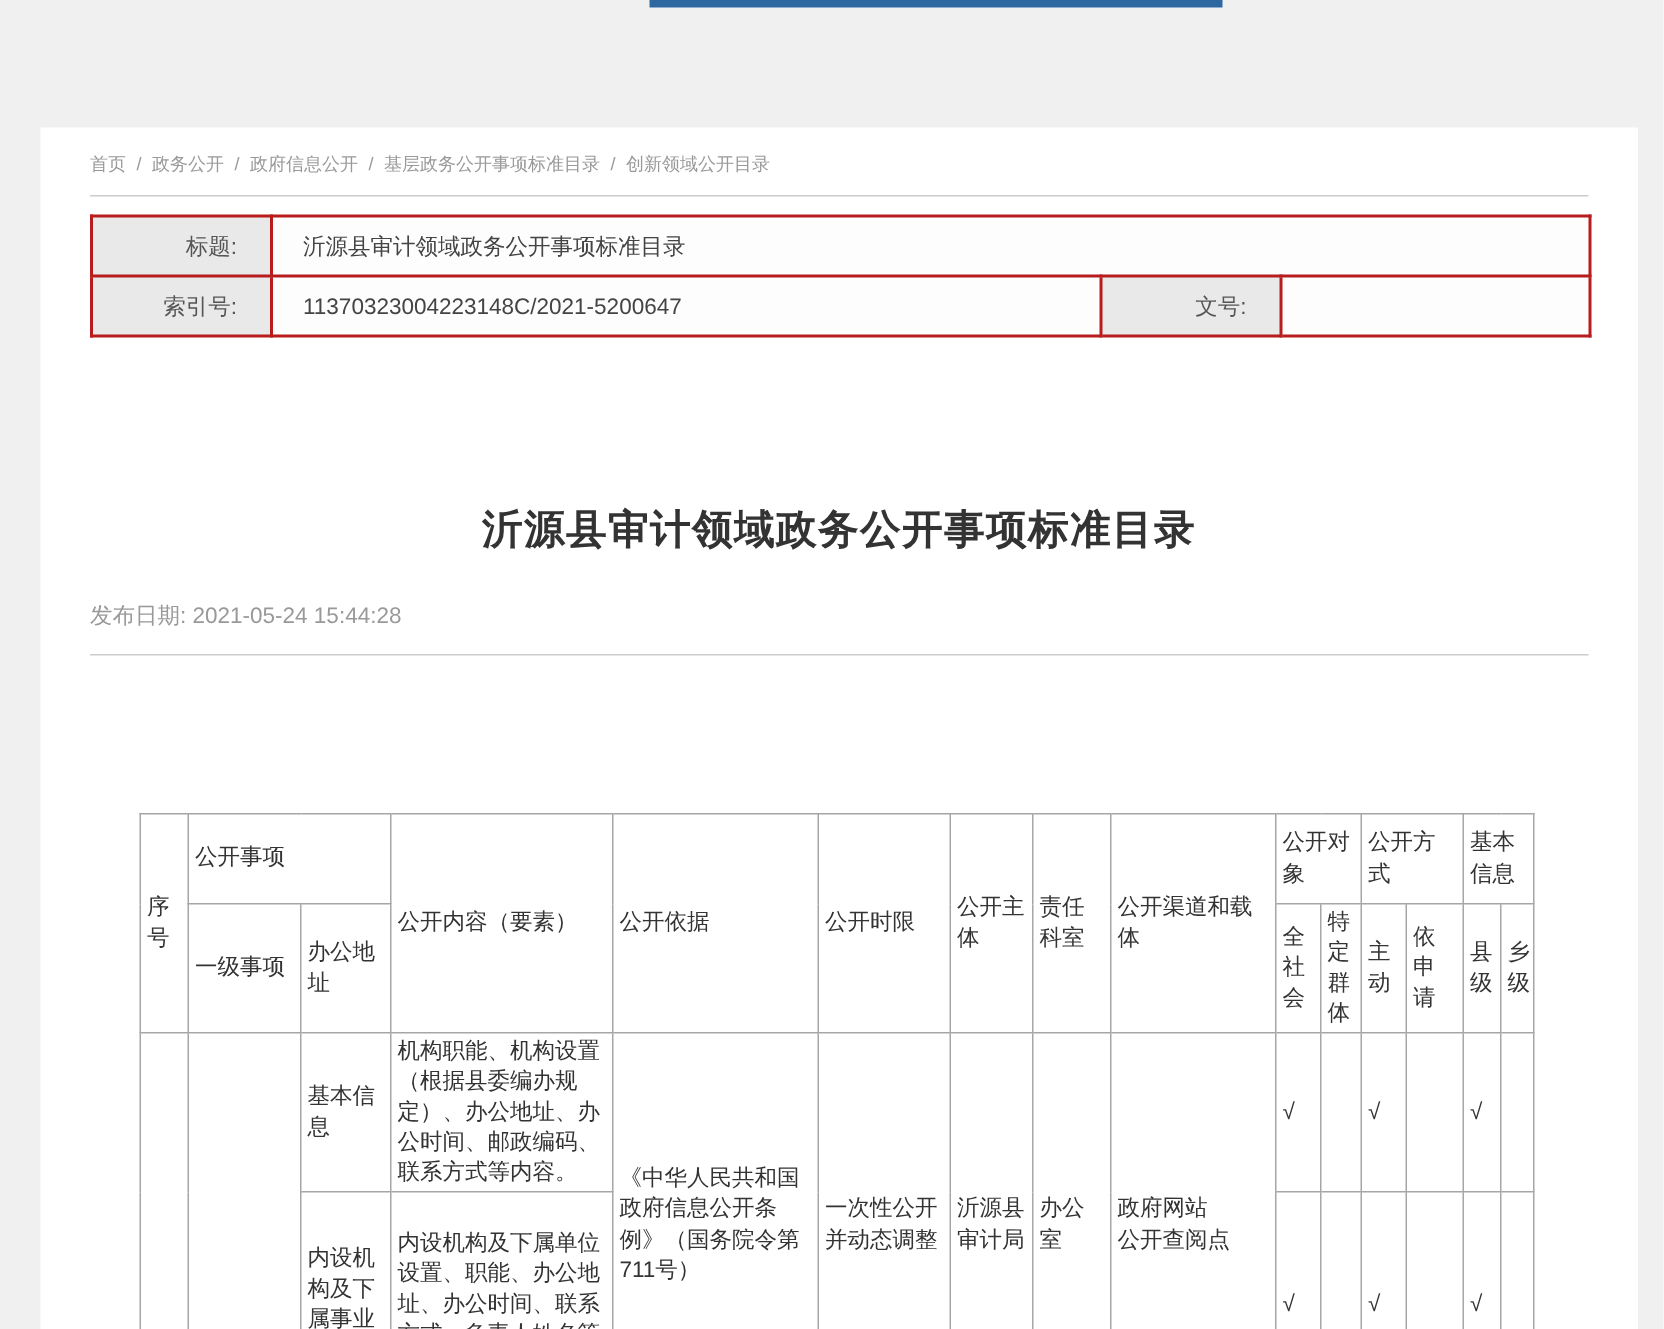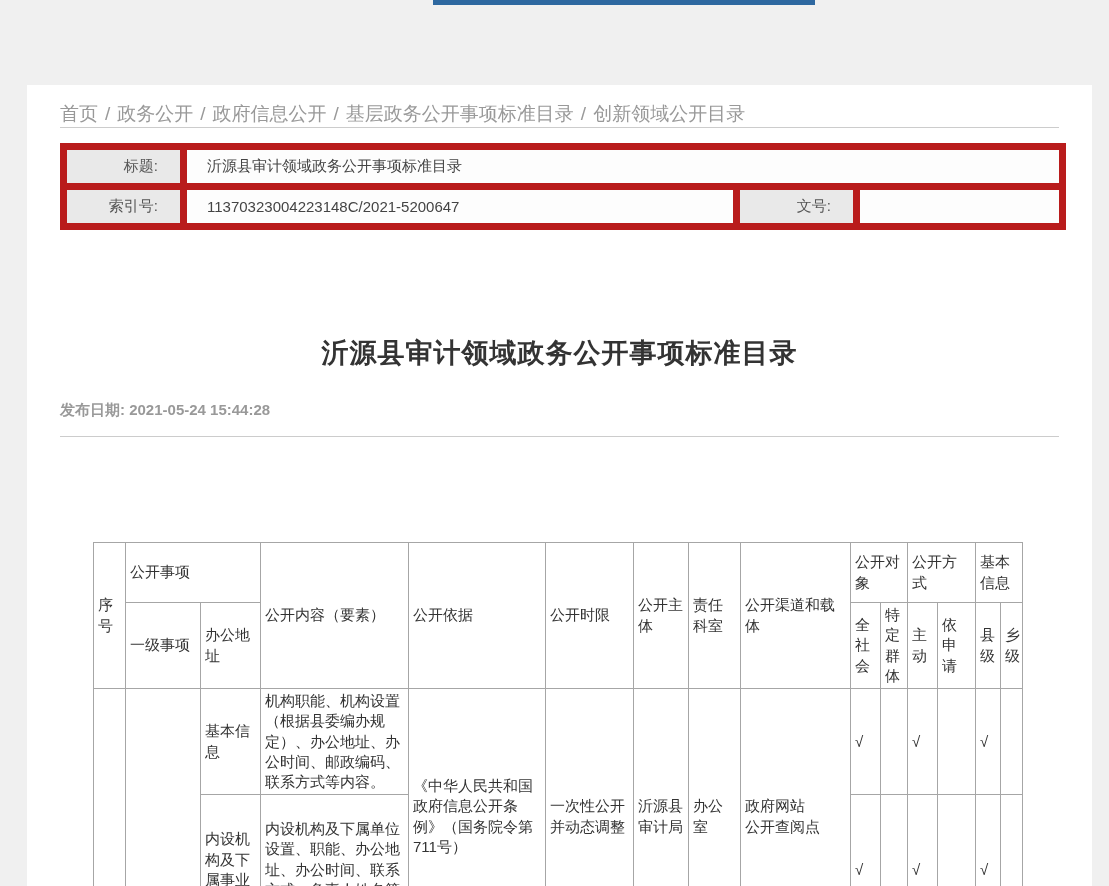--- a/index.html
+++ b/index.html
@@ -18,36 +18,37 @@
   }
   .panel {
     position: absolute;
     left: 27px; top: 85px; width: 1065px; height: 830px;
     background: #ffffff;
   }
   
   .breadcrumb {
     position: absolute;
     left: 33px; top: 16px; right: 33px;
-    font-size: 19px; color: #999;
+    font-size: 12px; color: #999;
+    padding-bottom: 12px;
     border-bottom: 1px solid #ccc;
   }
   .breadcrumb .crumb { color: #999; cursor: pointer; }
   .breadcrumb .sep { color: #999; margin: 0 7px; }
   
   .meta-table {
     position: absolute;
     left: 33px; top: 58px;
     width: 999px;
     border-collapse: collapse;
     table-layout: fixed;
     font-size: 15px;
   }
   .meta-table td {
-    border: 7px solid #b91c1c;
+    border: 2px solid #b91c1c;
     height: 40px;
     padding: 0 20px;
     color: #444;
   }
   .meta-table td.lbl {
     background: #e9e9e9;
     text-align: right;
     color: #555;
     padding-right: 22px;
   }
@@ -61,21 +62,20 @@
     font-weight: bold;
     color: #333;
     letter-spacing: 1px;
   }
   .pub-row {
     position: absolute;
     left: 33px; right: 33px; top: 308px;
     height: 44px;
     border-bottom: 1px solid #ccc;
     font-size: 15px;
-    font-weight: bold;
   }
   .pub-date { position: absolute; left: 0; top: 8px; color: #999; }
   .font-controls { position: absolute; right: 12px; top: 8px; color: #999; }
   .font-controls .blue { color: #2c5d9e; cursor: pointer; margin: 0 4px; }
   .font-controls .fs-mid {
     display: inline-block;
     border: 1px solid #2c5d9e;
     border-radius: 3px;
     padding: 0px 3px 1px 3px;
     color: #2c5d9e;

